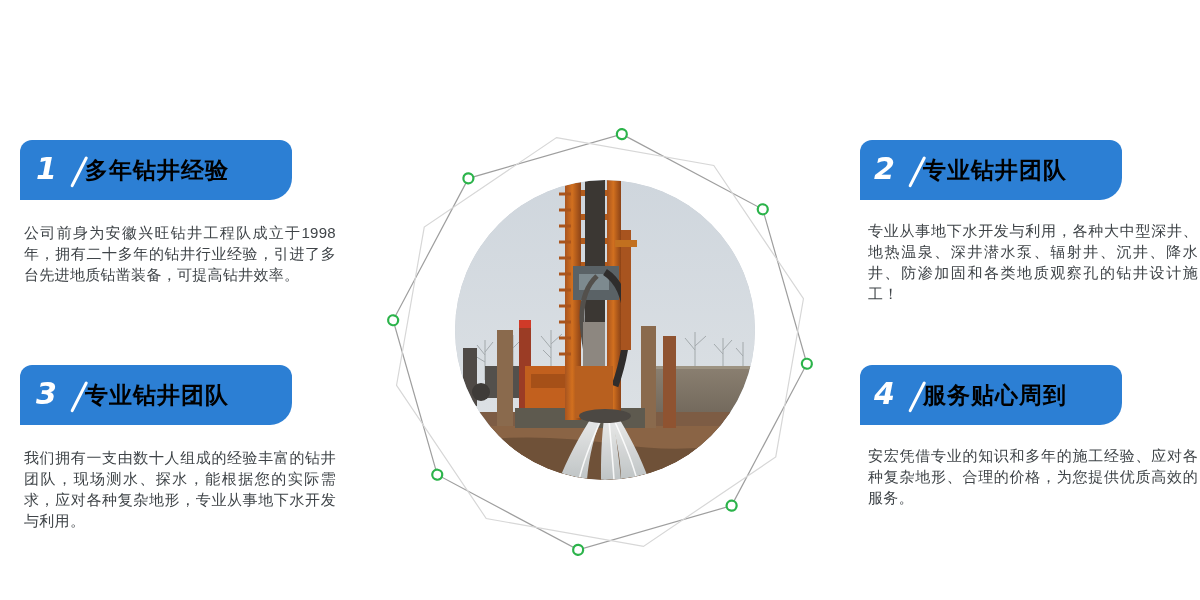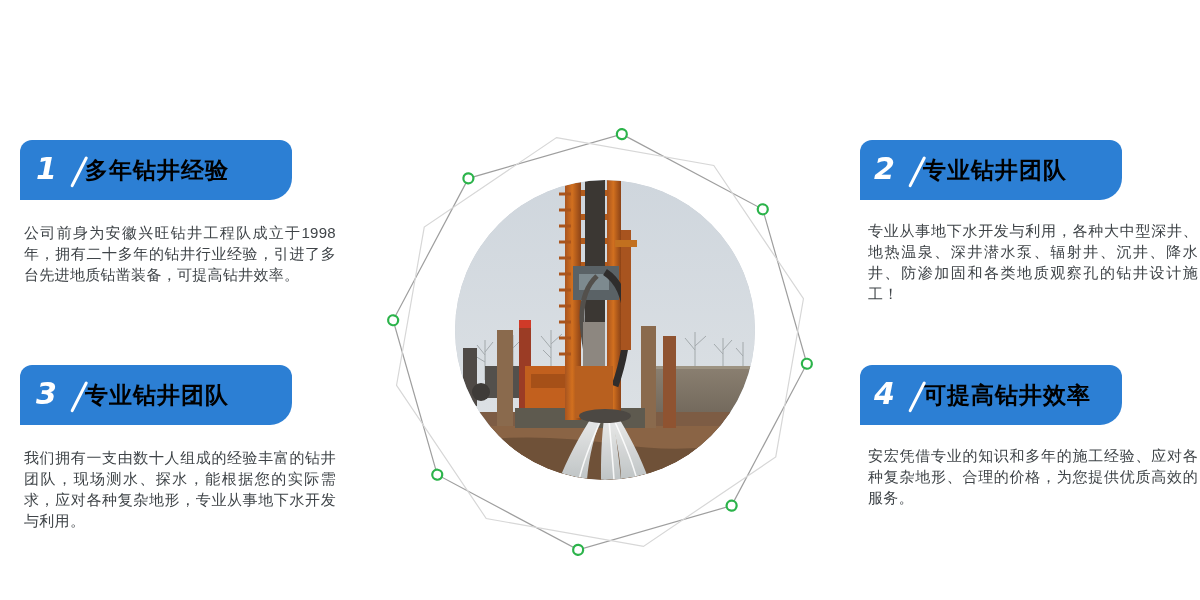--- a/index.html
+++ b/index.html
@@ -231,18 +231,18 @@
     <div class="pill">
       <span class="num">2</span>
       <span class="pill-title">专业钻井团队</span>
     </div>
     <div class="card-body">专业从事地下水开发与利用，各种大中型深井、地热温泉、深井潜水泵、辐射井、沉井、降水井、防渗加固和各类地质观察孔的钻井设计施工！</div>
   </div>
 
   <div class="card right r2">
     <div class="pill">
       <span class="num">4</span>
-      <span class="pill-title">可提高钻井效率</span>
+      <span class="pill-title">服务贴心周到</span>
     </div>
     <div class="card-body">安宏凭借专业的知识和多年的施工经验、应对各种复杂地形、合理的价格，为您提供优质高效的服务。</div>
   </div>
 
 </div>
 
 </body></html>

